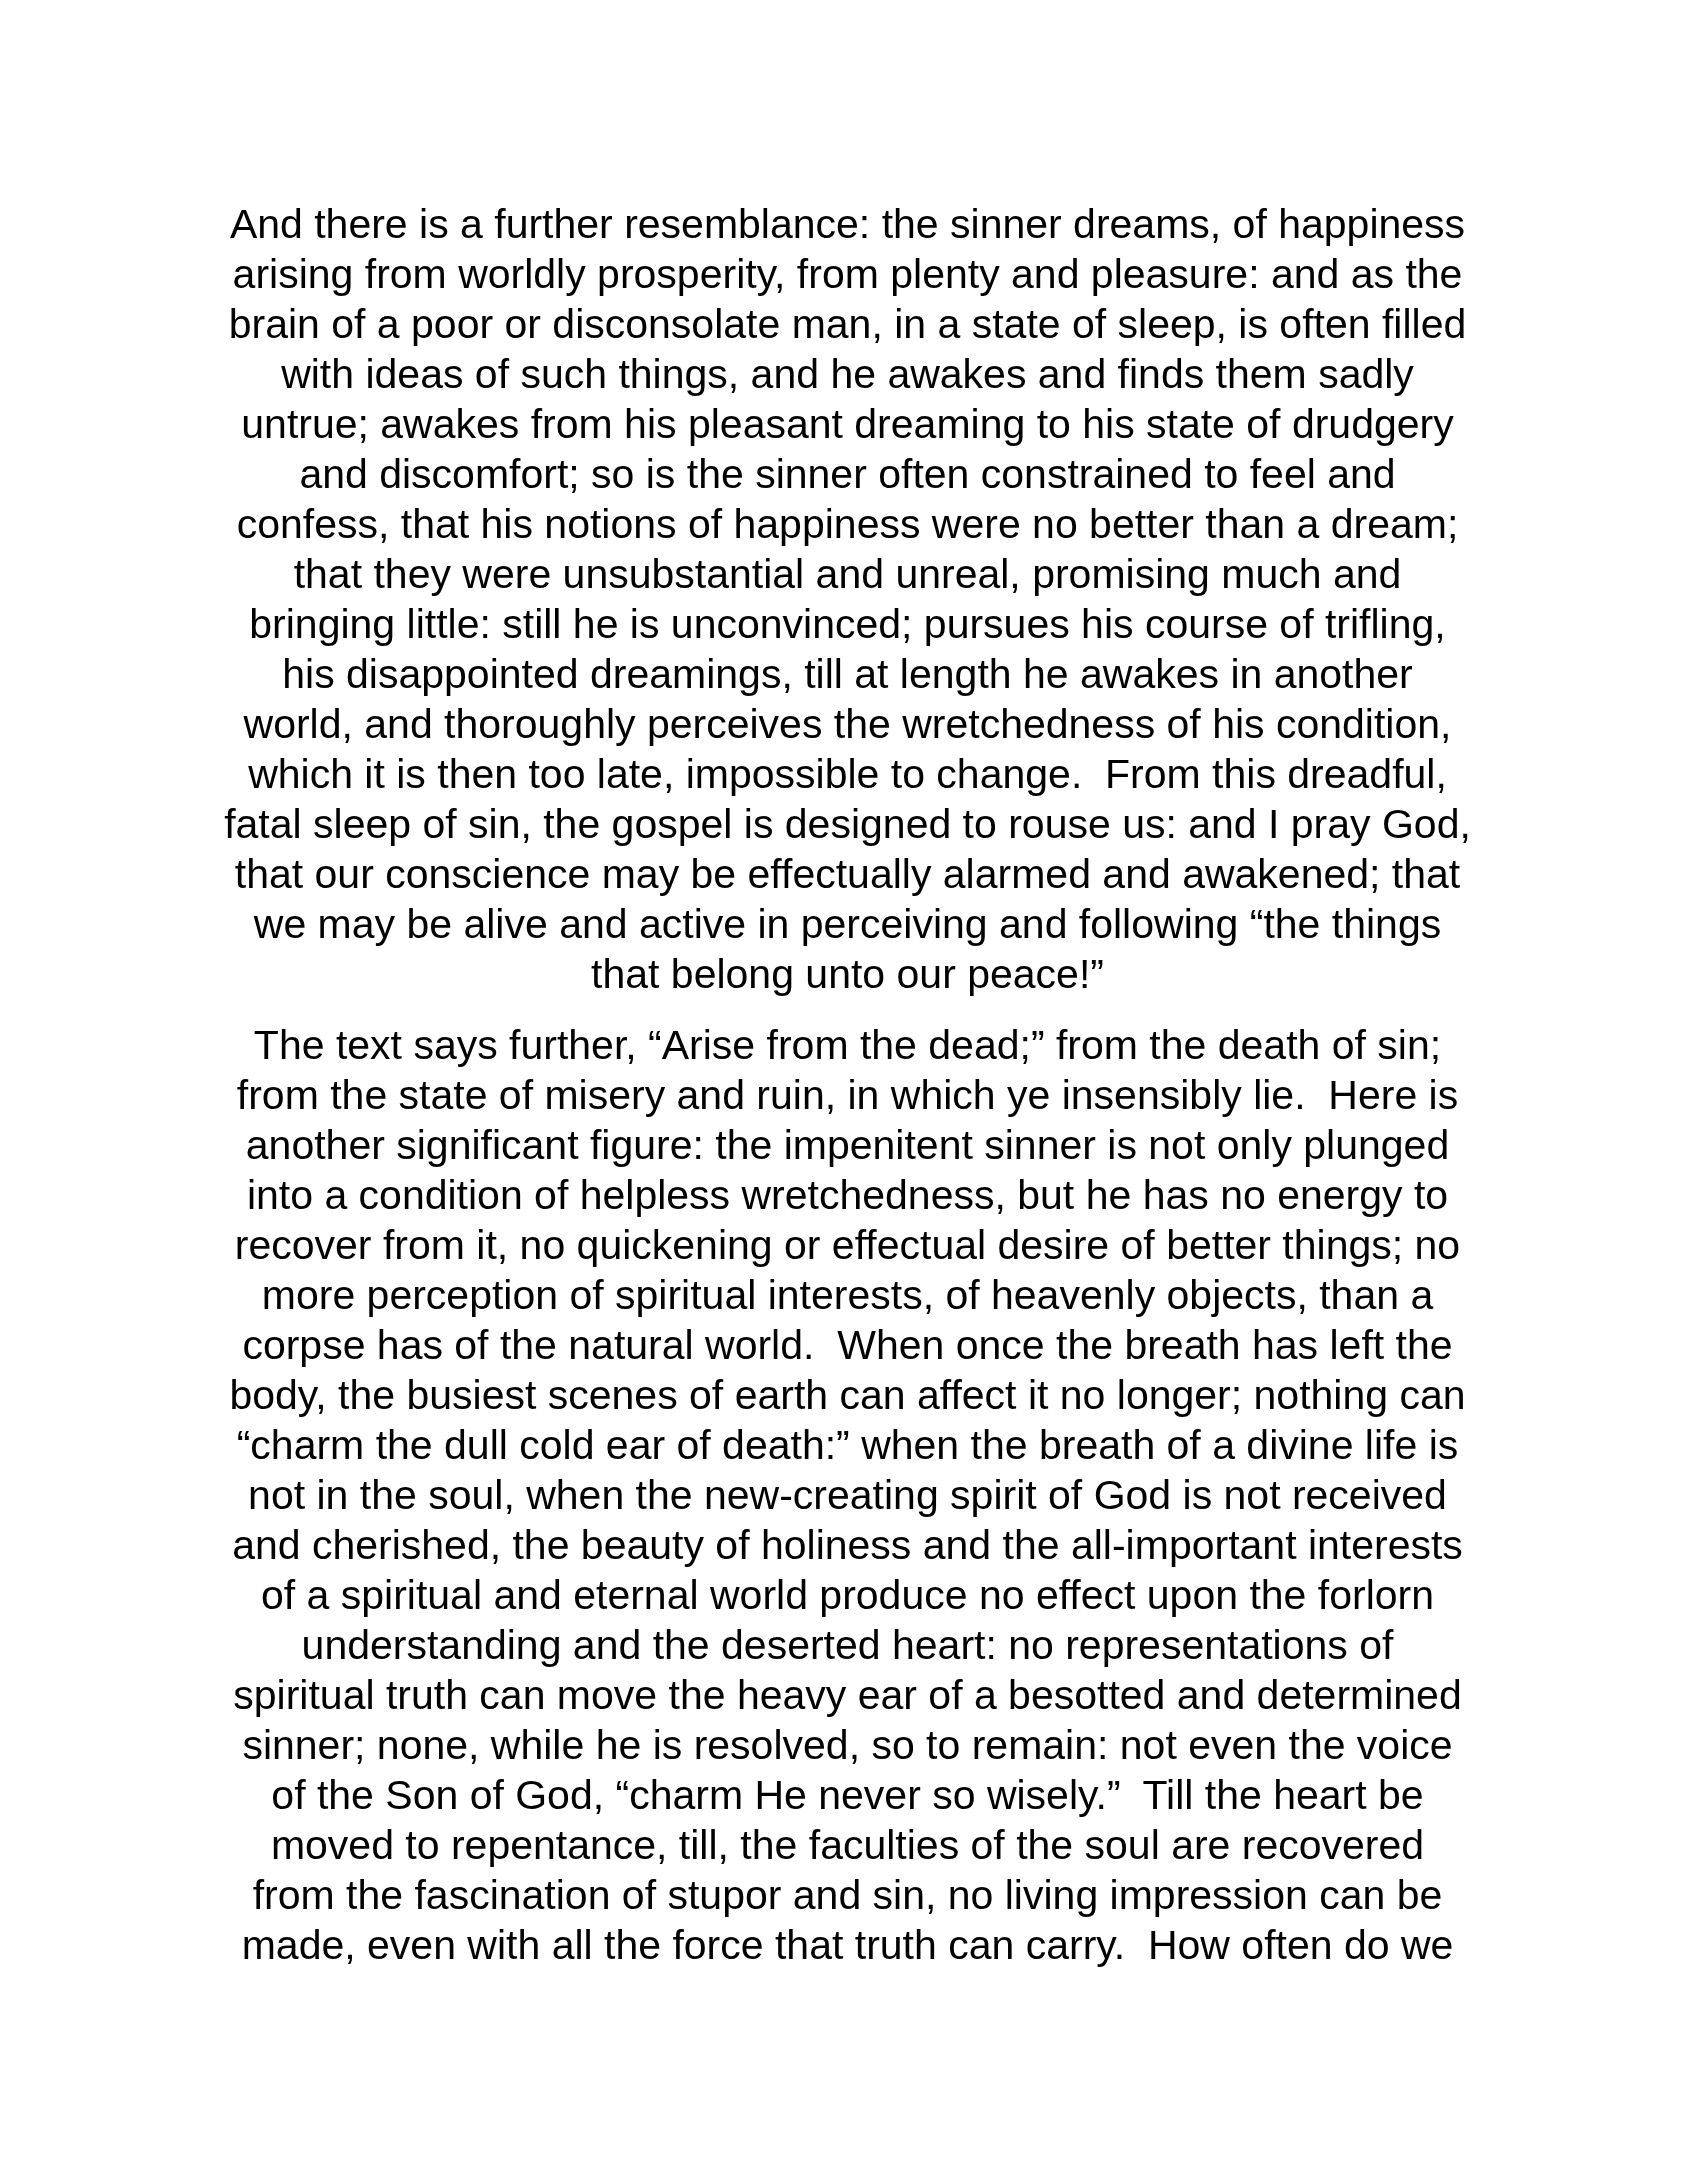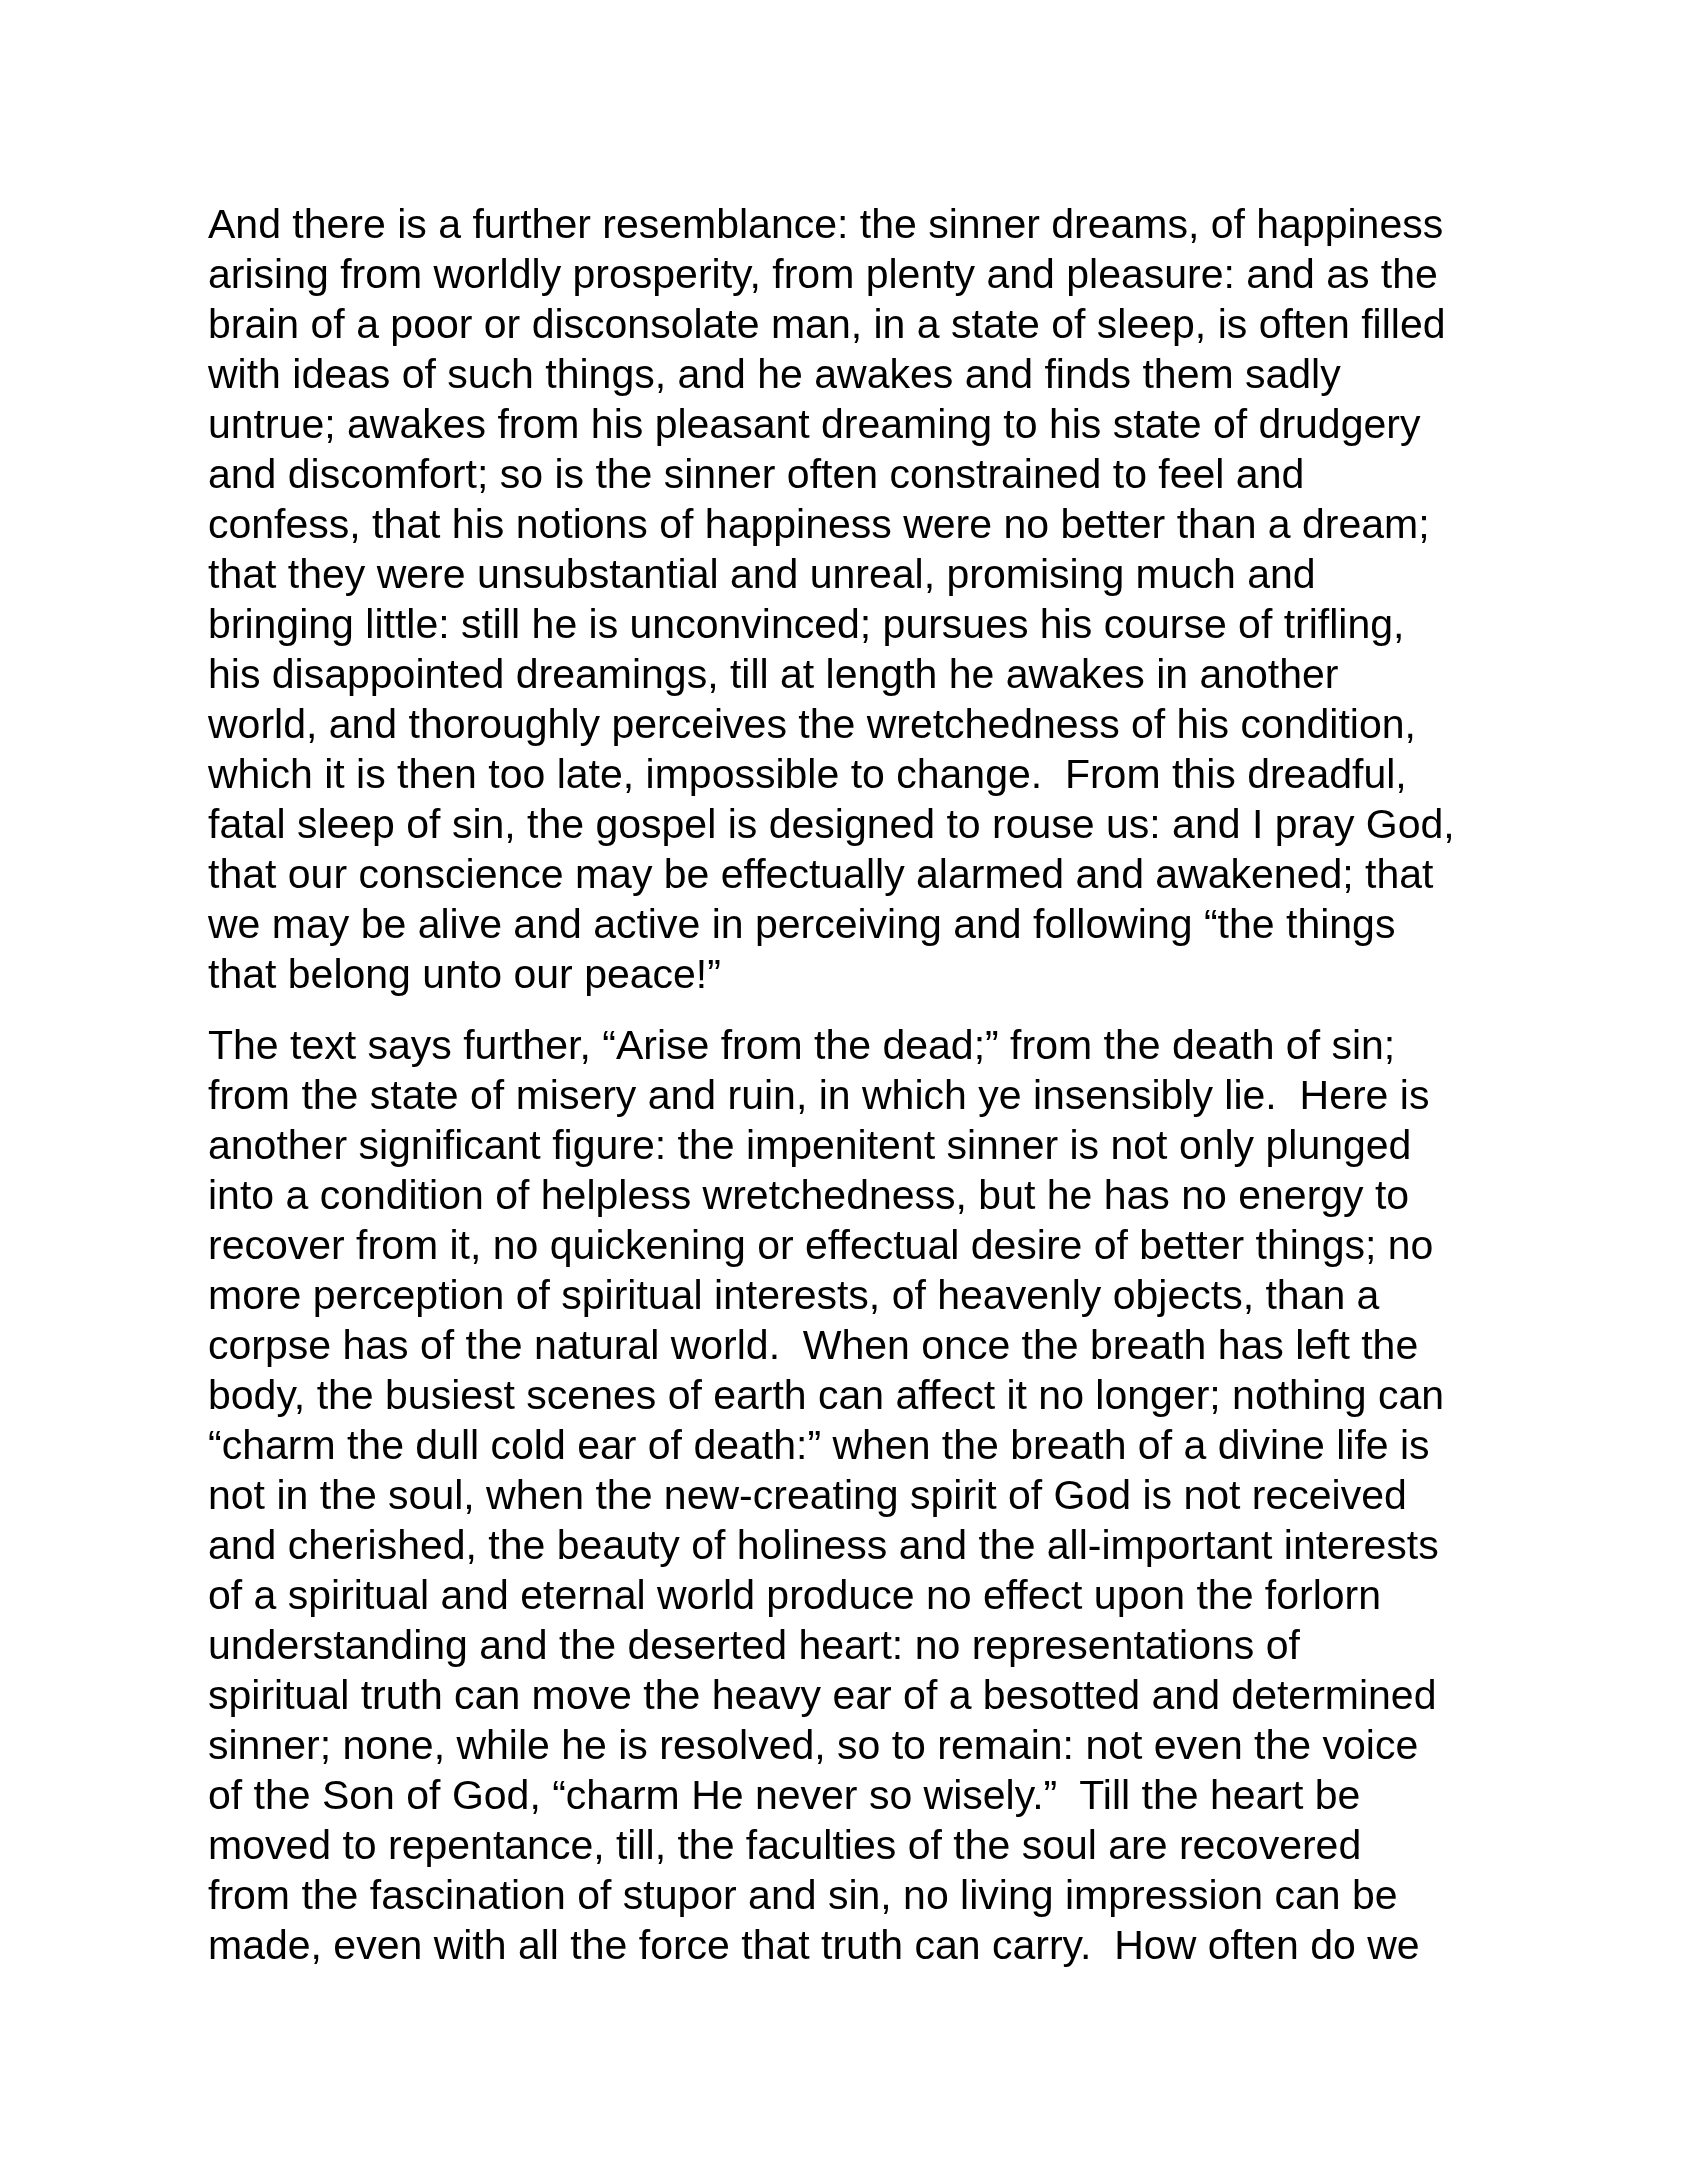--- a/index.html
+++ b/index.html
@@ -16,21 +16,21 @@
   }
   .text-block {
     position: absolute;
     left: 208px;
     top: 199px;
     width: 1279px;
     font-family: "Liberation Sans", sans-serif;
     font-size: 41px;
     line-height: 50px;
     color: #000000;
-    text-align: left;
+    text-align: center;
   }
   .text-block p {
     margin: 0 0 20.6px 0;
     white-space: pre-wrap; 
   }
 </style>
 </head>
 <body style="background: rgb(255, 255, 255);">
 
 <div class="page">

